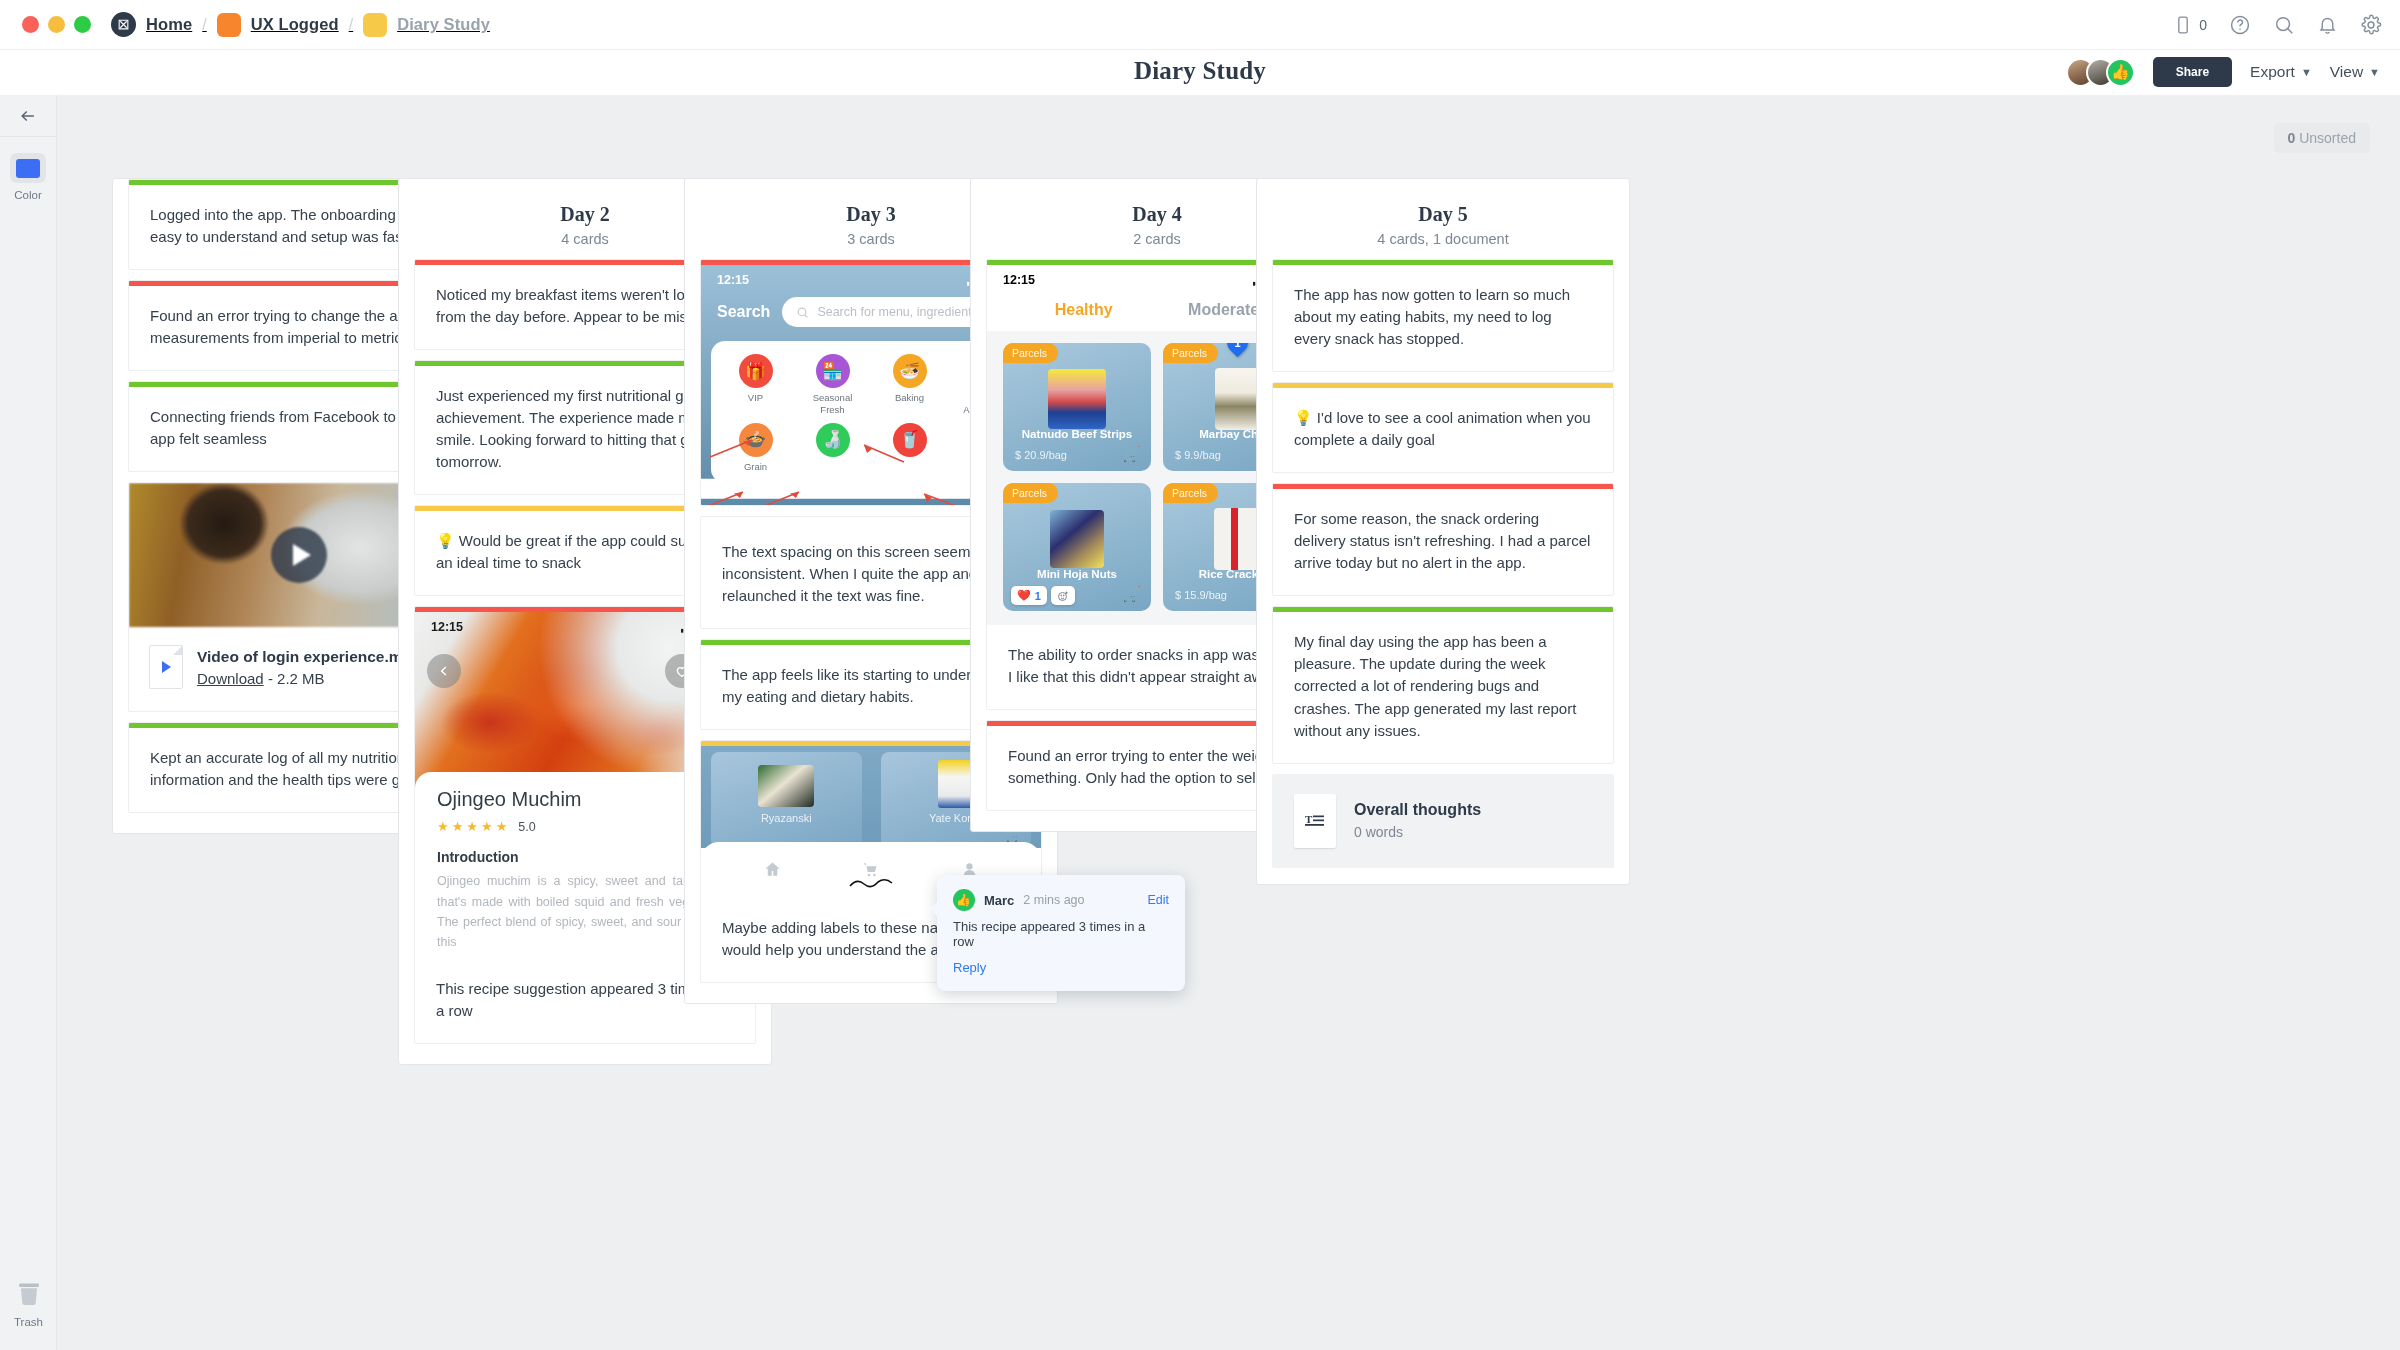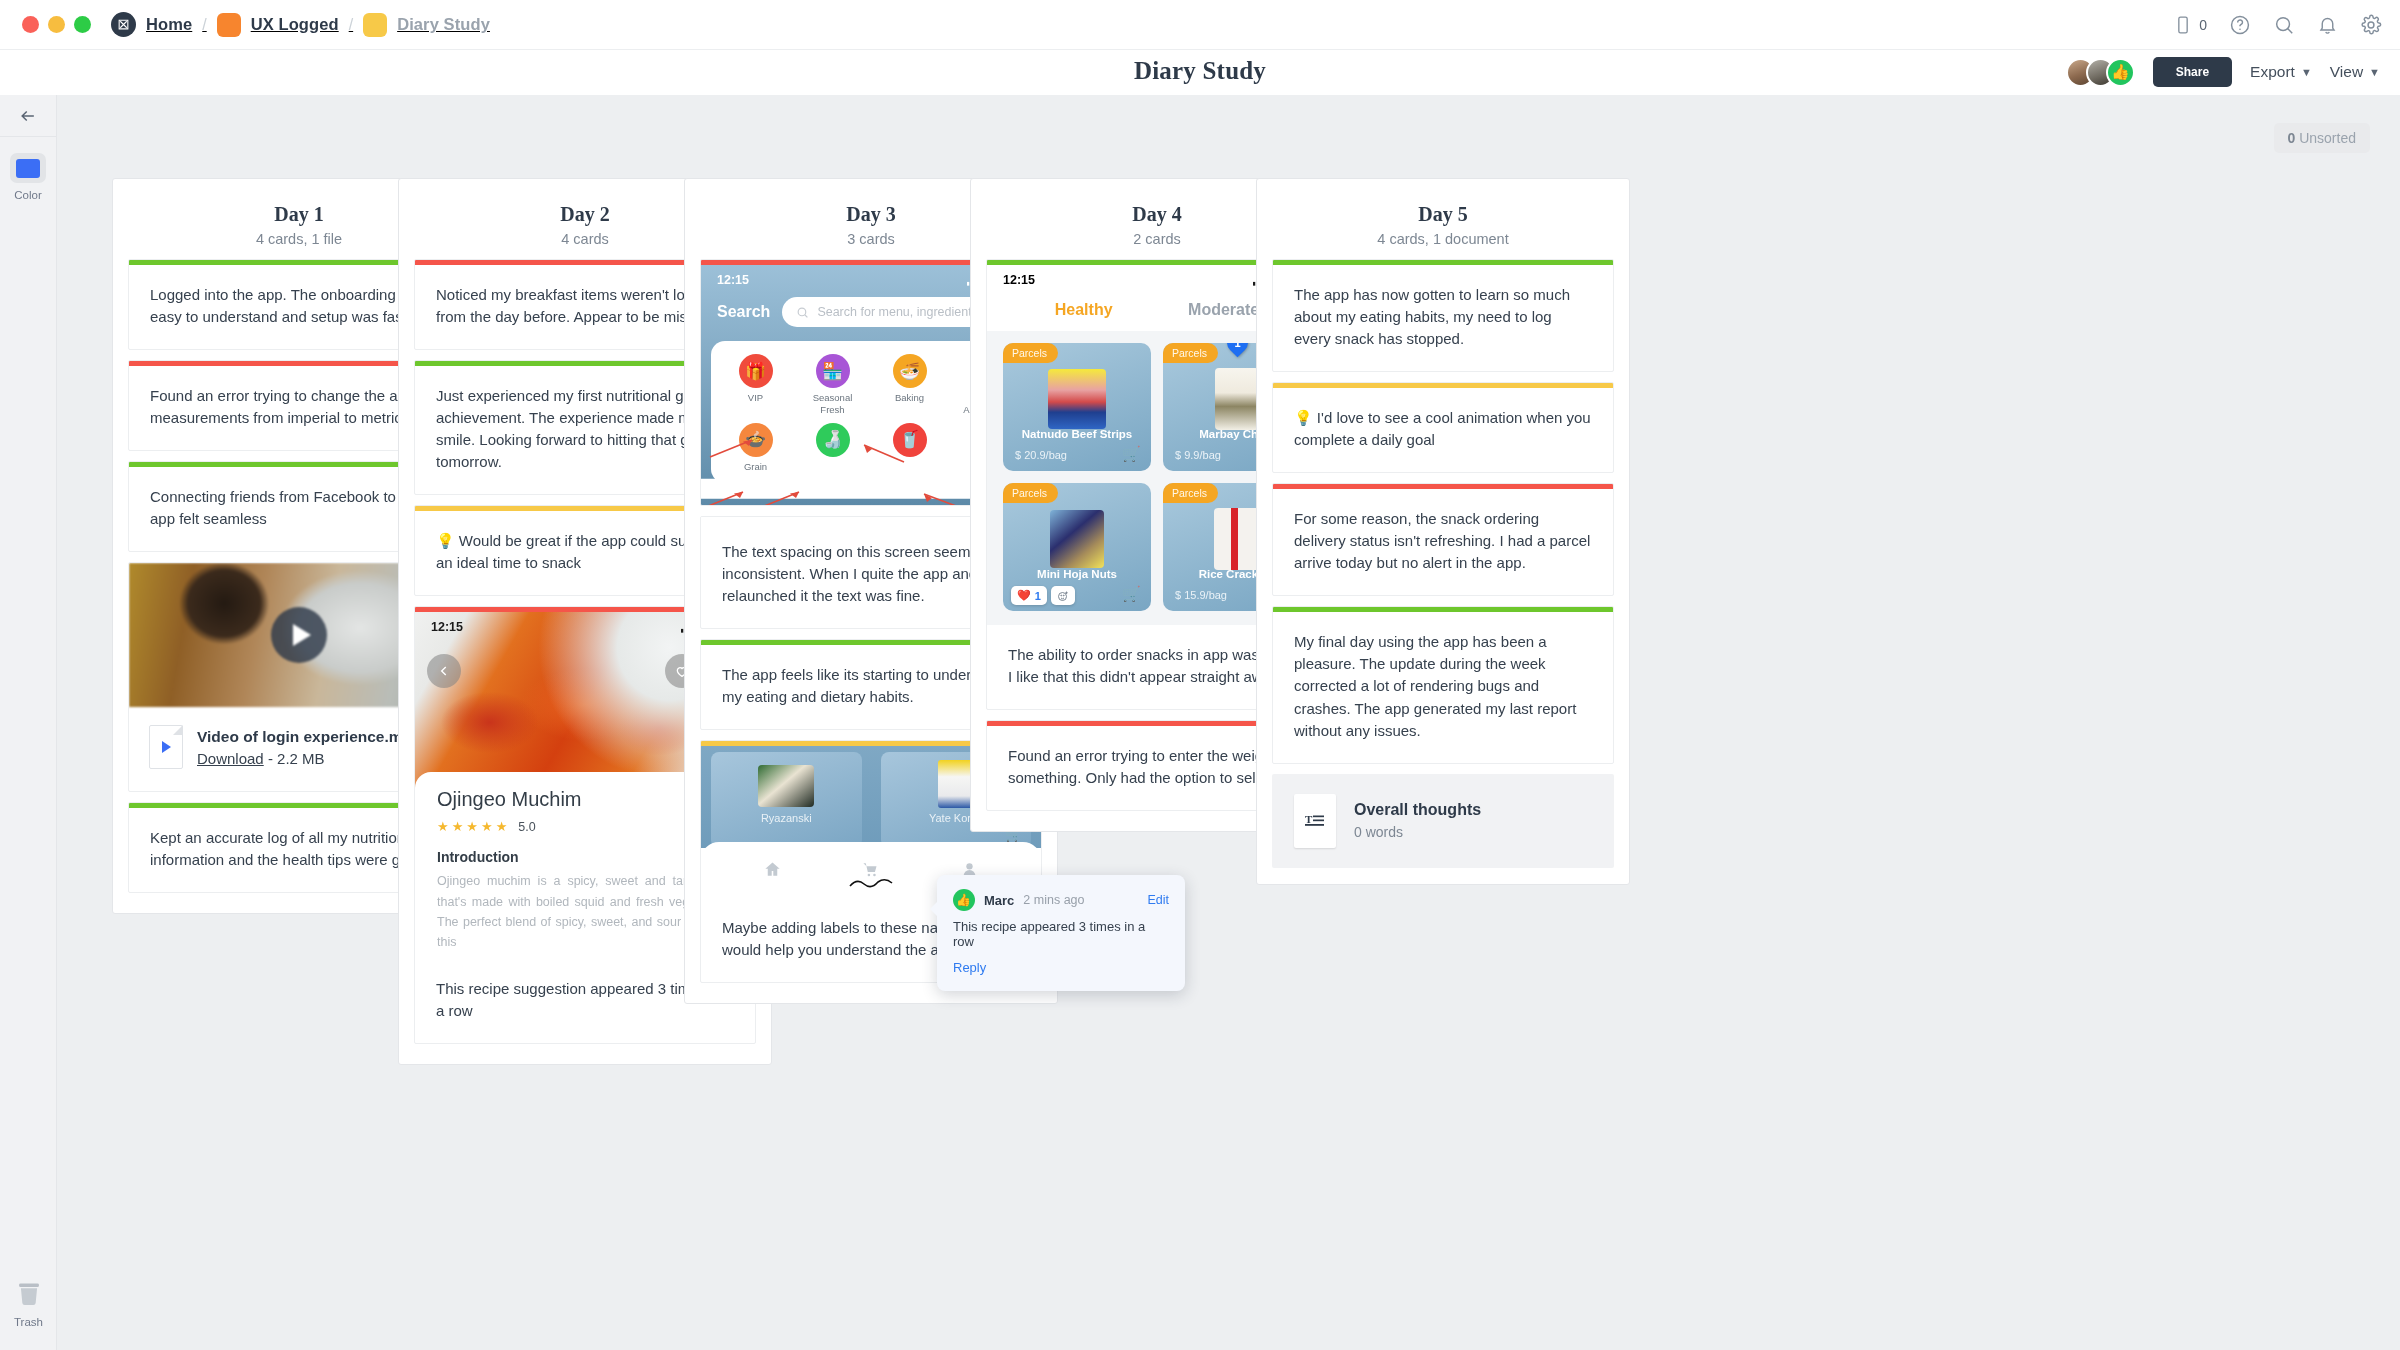--- a/index.html
+++ b/index.html
@@ -410,24 +410,20 @@
     <b>0</b>
     <span>Unsorted</span>
   </div>
 
   <div class="arrow" style="left:313px;width:61px;"></div>
   <div class="arrow" style="left:584px;width:61px;"></div>
   <div class="arrow" style="left:856px;width:61px;"></div>
   <div class="arrow" style="left:1140px;width:61px;"></div>
 
   <div class="col" style="left:55px;">
-    <div class="col-head">
-      <div class="col-title">Day 1</div>
-      <div class="col-sub">4 cards, 1 file</div>
-    </div>
     <div class="cards">
       <div class="card">
         <div class="card-stripe" style="background:#6ec72d"></div>
         <div class="card-body">Logged into the app. The onboarding felt easy to understand and setup was fast</div>
       </div>
       <div class="card">
         <div class="card-stripe" style="background:#f5554a"></div>
         <div class="card-body">Found an error trying to change the app measurements from imperial to metric.</div>
       </div>
       <div class="card">

